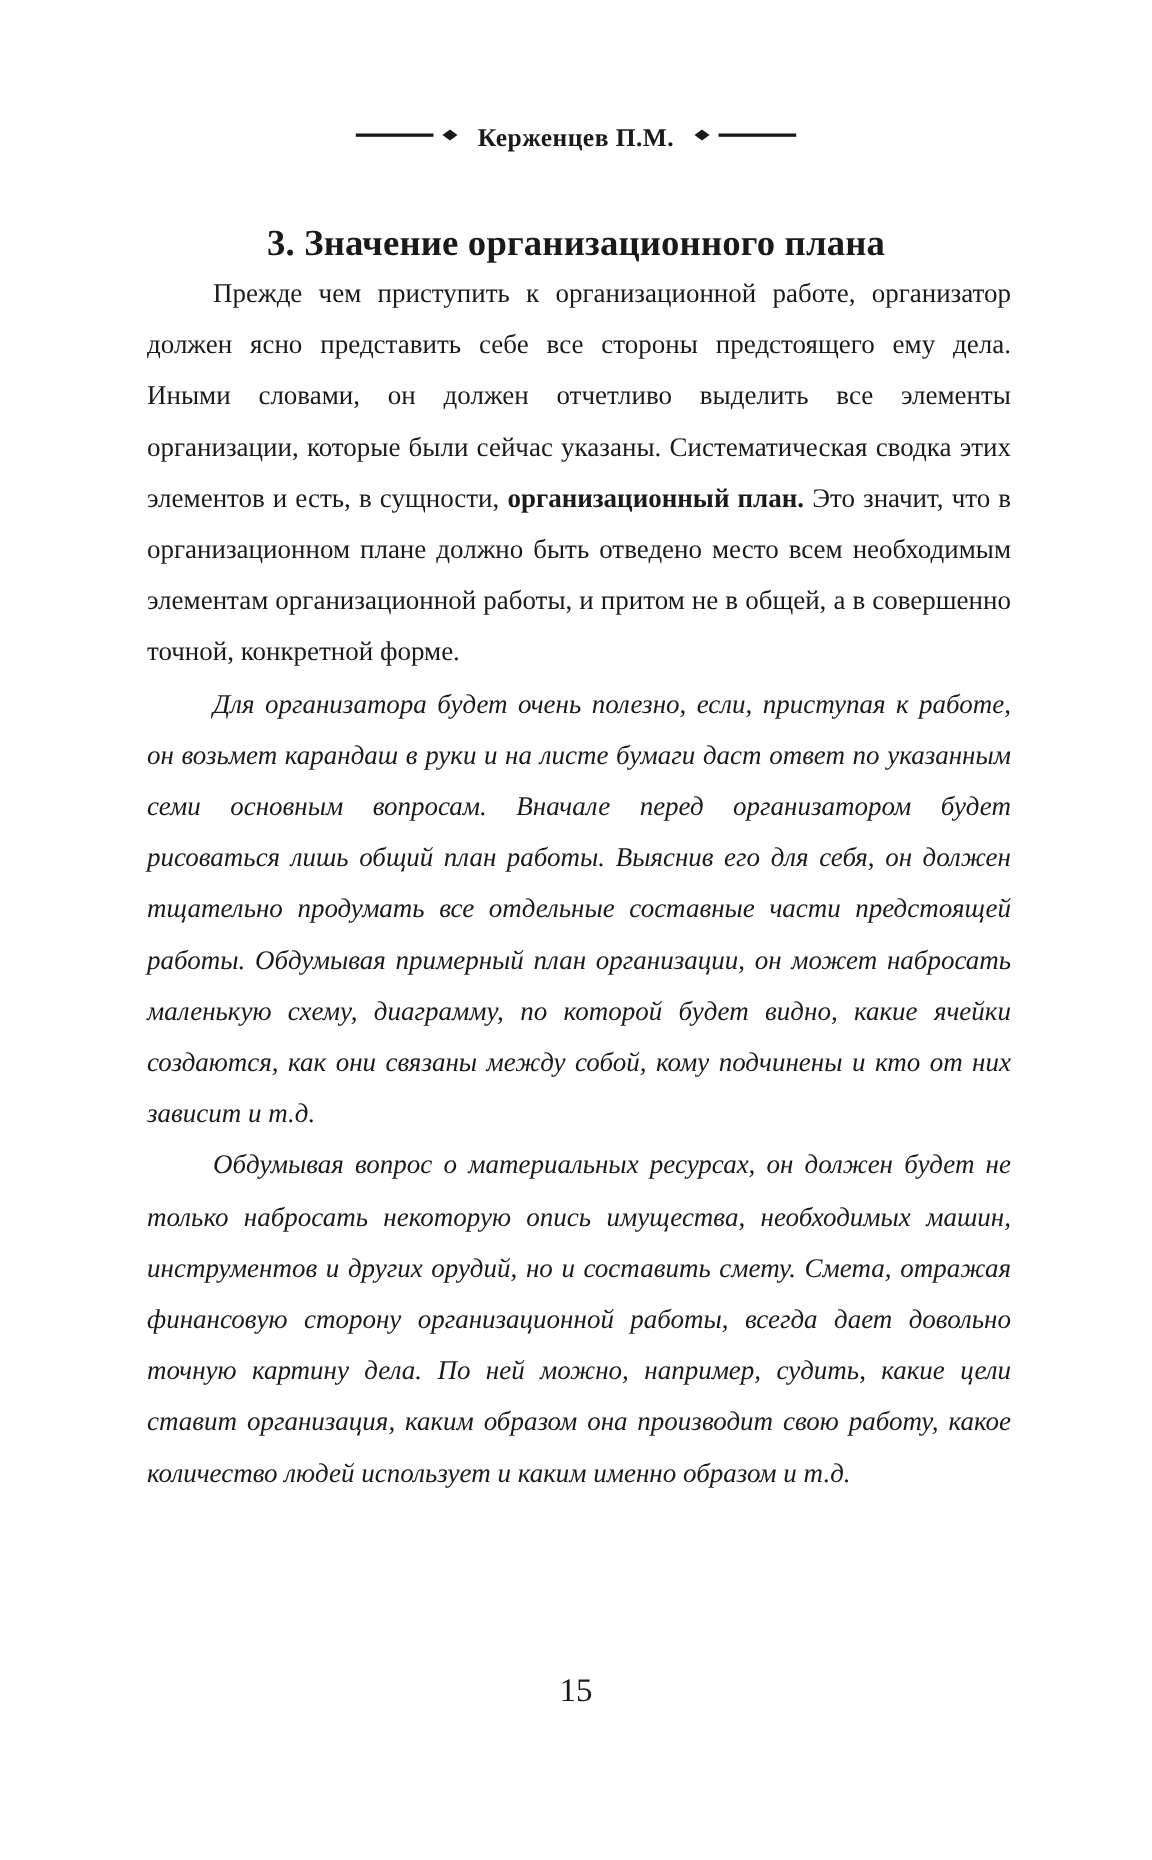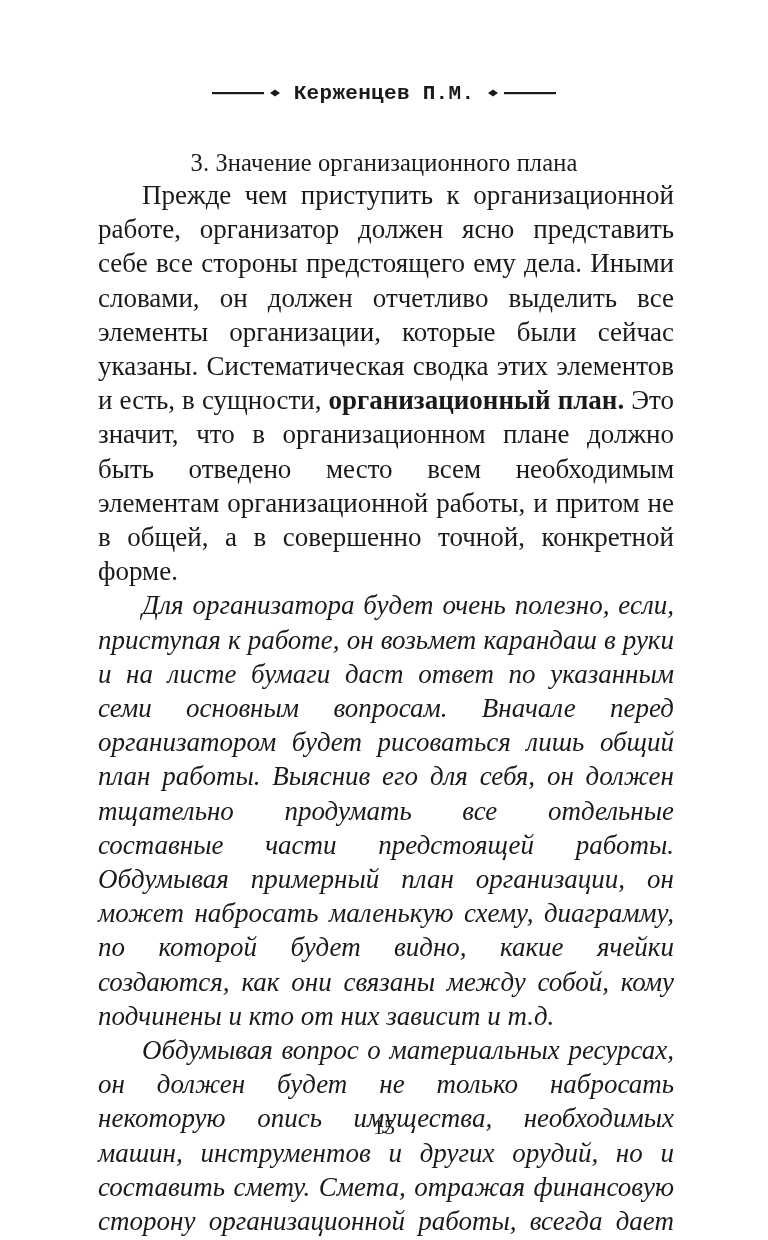--- a/index.html
+++ b/index.html
@@ -26,52 +26,52 @@
     position: absolute;
     top: 82px;
     left: 0;
     right: 0;
     display: flex;
     align-items: center;
     justify-content: center;
     gap: 10px;
   }
   .runhead-text {
-    font-family: Liberation Mono, monospace;
+    font-family: Liberation Serif, serif;
     font-weight: bold;
-    font-size: 21px;
+    font-size: 17px;
     letter-spacing: 0.3px;
     white-space: nowrap;
   }
   .orn {
     display: block;
   }
   
   .chapter-title {
     position: absolute;
     top: 132px;
     left: 98px;
     width: 572px;
     text-align: center;
     font-family: "Liberation Serif", serif;
-    font-weight: normal;
+    font-weight: bold;
     font-size: 24.5px;
     line-height: 1.2;
     letter-spacing: 0.1px;
   }
   
   .body-col {
     position: absolute;
     top: 178px;
     left: 98px;
     width: 576px;
   }
   p.para {
     margin: 0;
-    font-size: 27px;
+    font-size: 18px;
     line-height: 34.2px;
     text-align: justify;
     text-indent: 44px;
     hyphens: manual;
     -webkit-hyphens: manual;
   }
   p.para + p.para {
     margin-top: 0;
     font-style: italic;
   }

